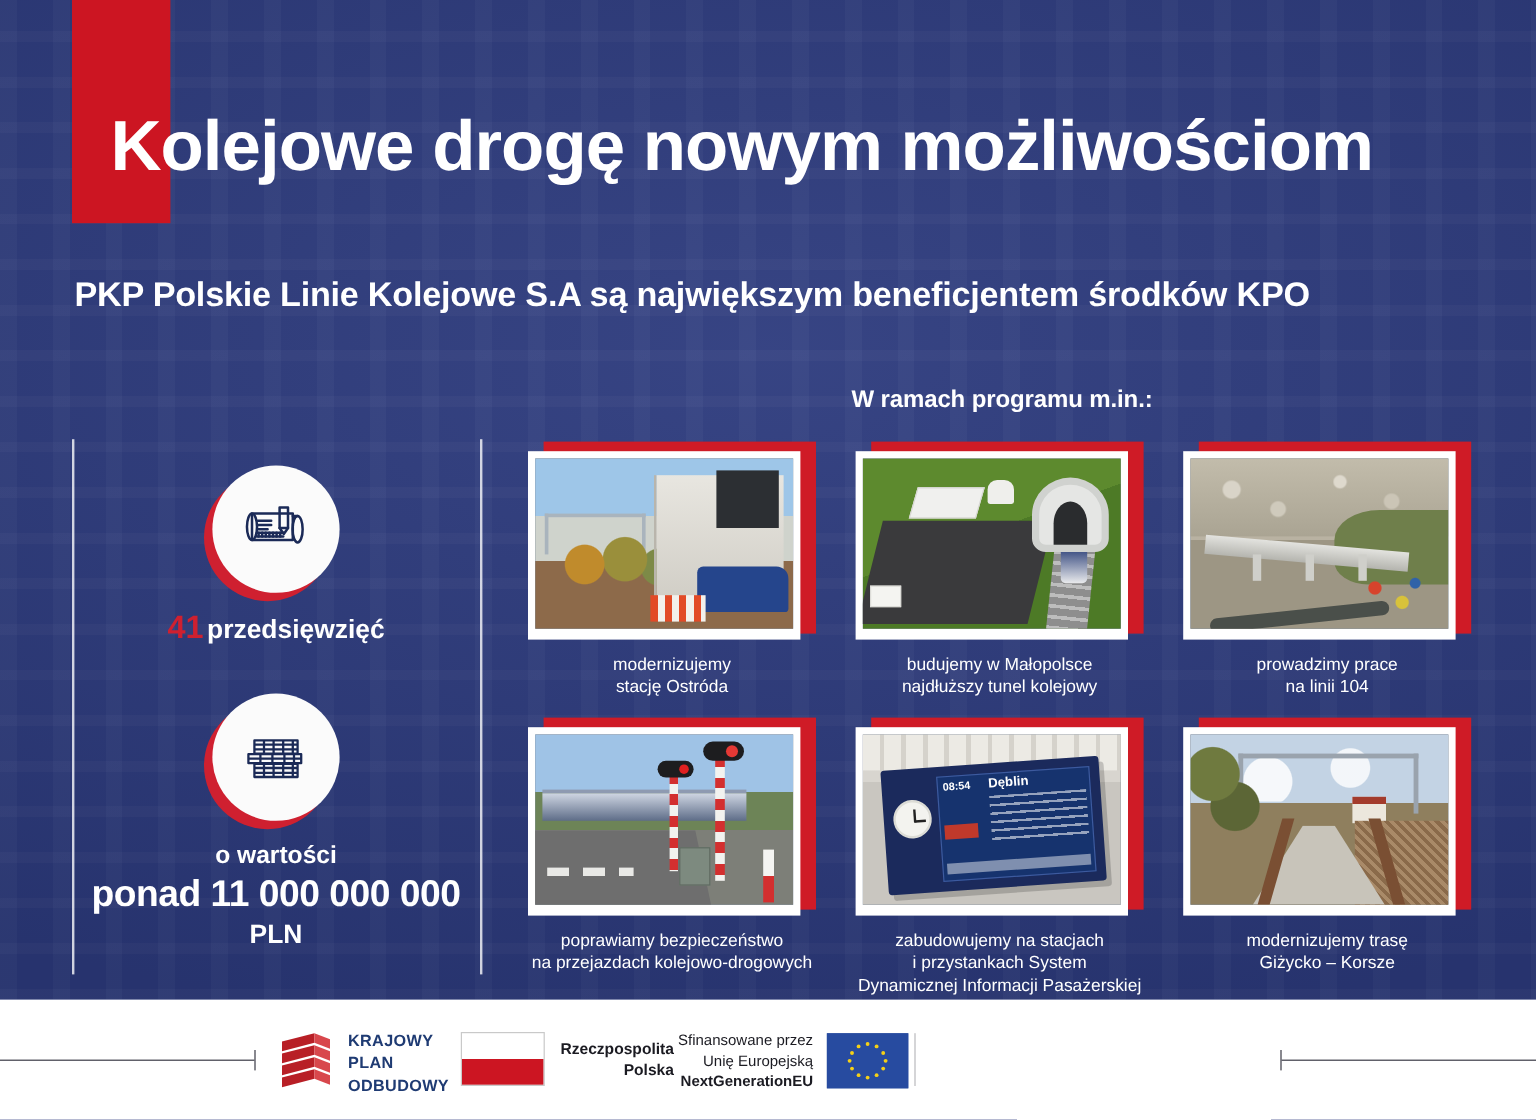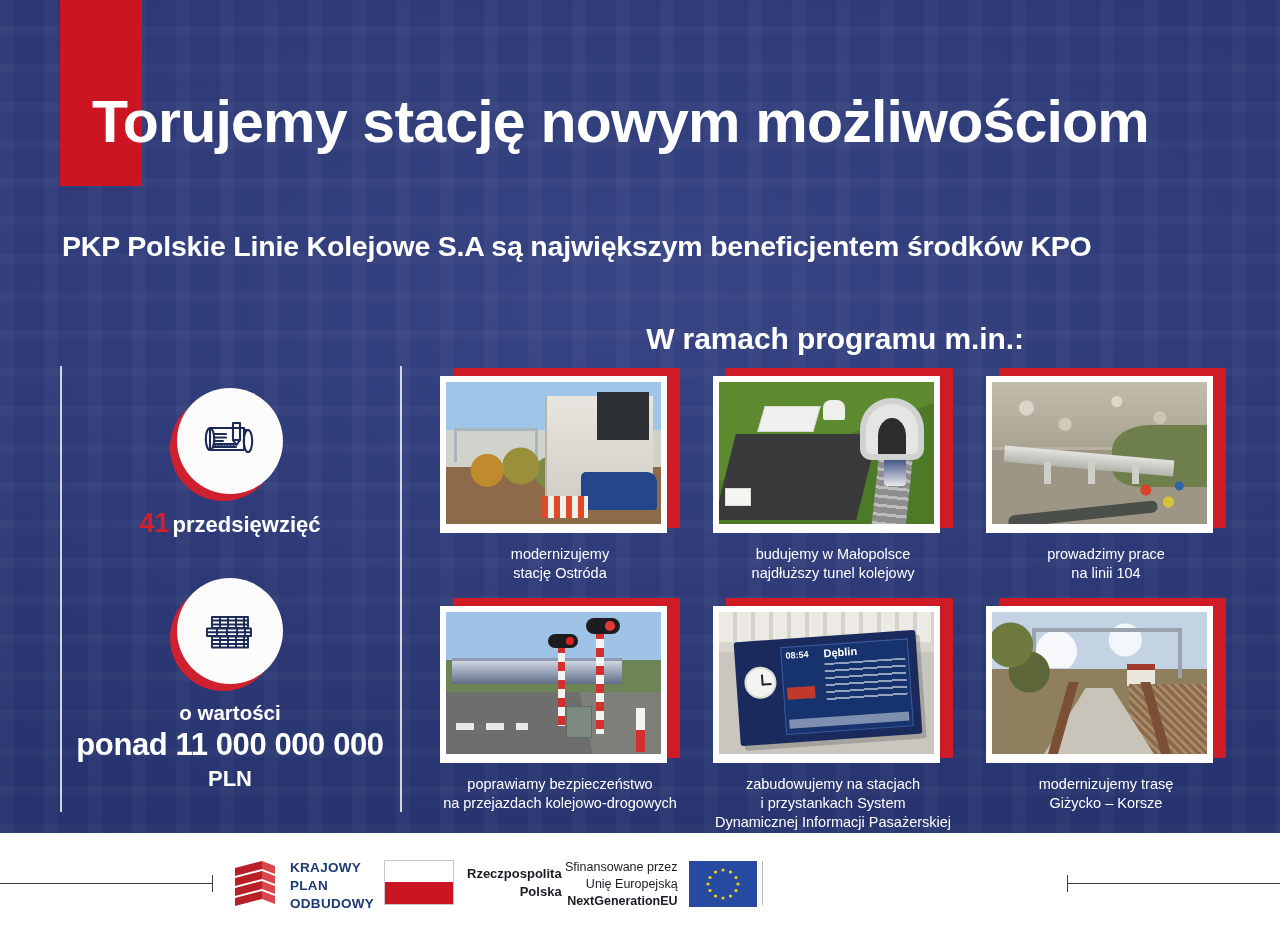--- a/index.html
+++ b/index.html
@@ -61,21 +61,21 @@
     font-weight:bold;
     letter-spacing:-.2px;
     white-space:nowrap;
   }
 
   .section-title {
     position:absolute; left:435px; top:322px;
     width:800px;
     text-align:center;
     color:#ffffff;
-    font-size:30px;
+    font-size:20px;
     font-weight:bold;
     letter-spacing:-.1px;
   }
 
   
   .rule { position:absolute; width:2px; background:rgba(255,255,255,.78); }
   .rule-left  { left:60px;  top:366px; height:446px; }
   .rule-mid   { left:400px; top:366px; height:446px; }
 
   
@@ -477,21 +477,21 @@
 </head>
 <body>
 
 <div id="poster">
 
   <div class="bg-texture"></div>
   <div class="bg-vignette"></div>
 
   <div class="red-bar"></div>
 
-  <h1 class="headline">Torujemy stację nowym możliwościom</h1>
+  <h1 class="headline">Kolejowe drogę nowym możliwościom</h1>
 
   <h2 class="subheadline">PKP Polskie Linie Kolejowe S.A są największym beneficjentem środków KPO</h2>
 
   <div class="section-title">W ramach programu m.in.:</div>
 
   <div class="rule rule-left"></div>
   <div class="rule rule-mid"></div>
 
   <div class="stats">
 

